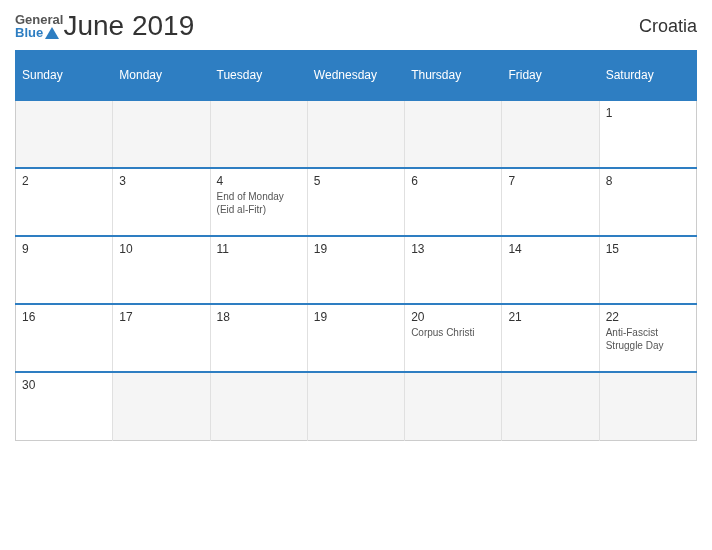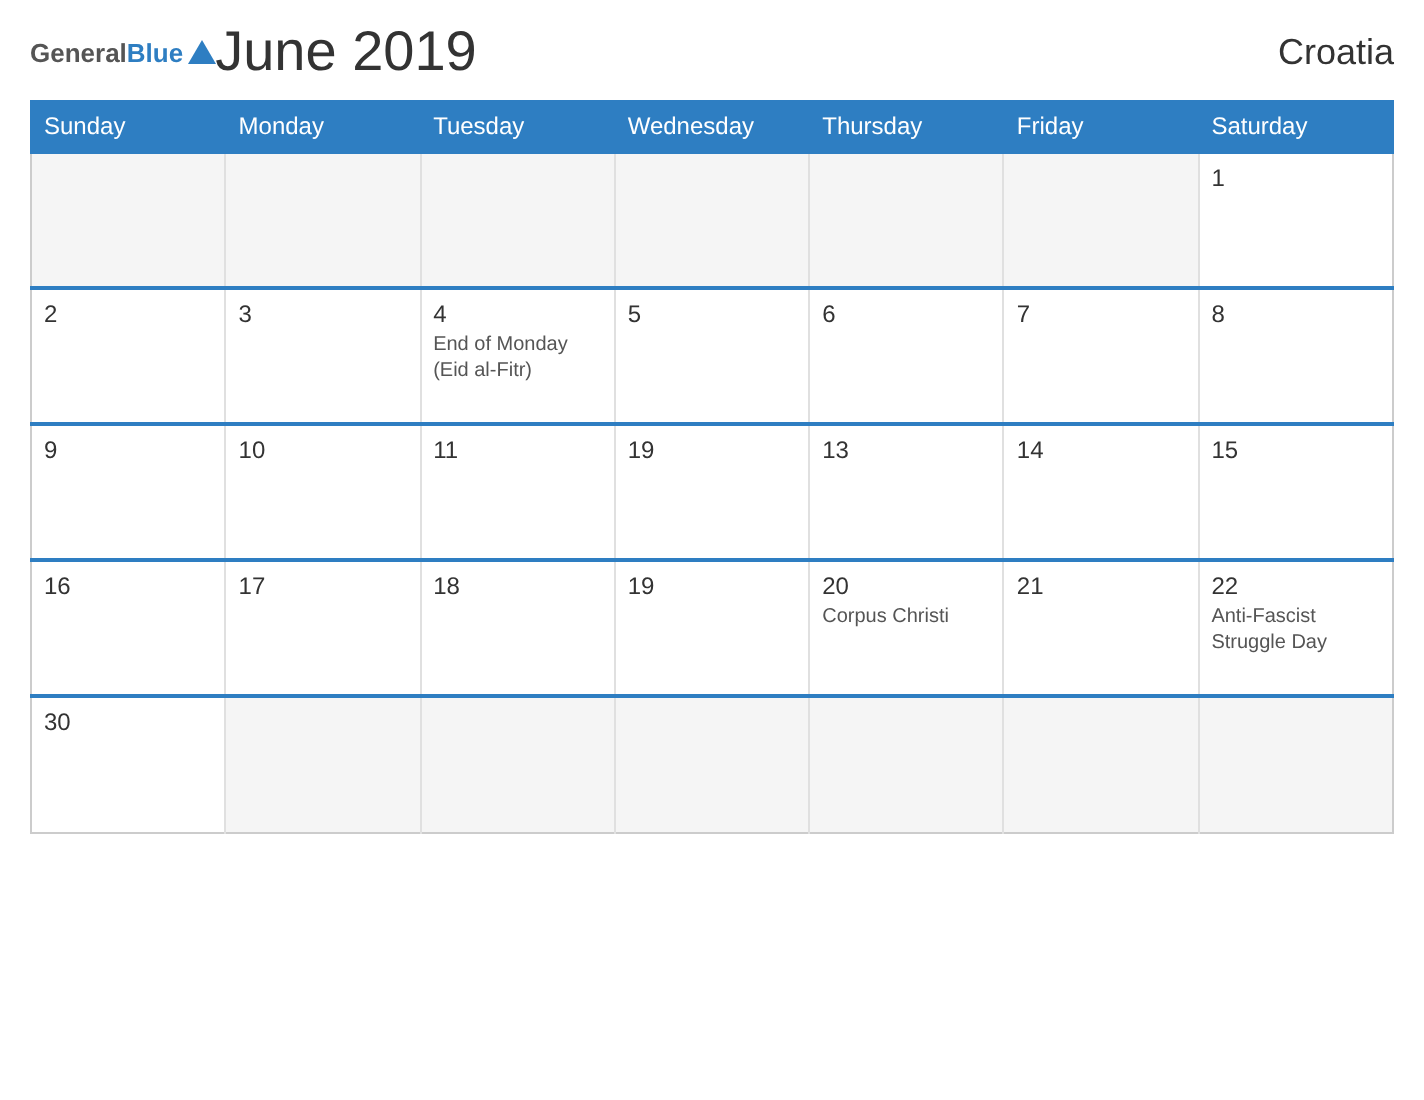--- a/index.html
+++ b/index.html
@@ -17,20 +17,21 @@
       padding: 10px 15px;
     }
     .header {
       display: flex;
       align-items: center;
       justify-content: space-between;
       margin-bottom: 8px;
     }
     .logo {
       display: flex;
+      flex-direction: column;
       align-items: flex-start;
       line-height: 1;
     }
     .logo-general {
       font-size: 13px;
       font-weight: bold;
       color: #555;
     }
     .logo-blue {
       font-size: 13px;
@@ -65,21 +66,21 @@
     .calendar {
       width: 100%;
       border-collapse: collapse;
       border: 1px solid #ccc;
     }
     .calendar thead tr th {
       background: #2e7ec2;
       color: #fff;
       font-size: 12px;
       font-weight: normal;
-      padding: 5px 6px;
+      padding: 17px 6px;
       text-align: left;
       border: 1px solid #2e7ec2;
     }
     .calendar tbody tr {
       border-top: 2px solid #2e7ec2;
     }
     .calendar tbody tr td {
       vertical-align: top;
       padding: 5px 6px;
       font-size: 12px;

